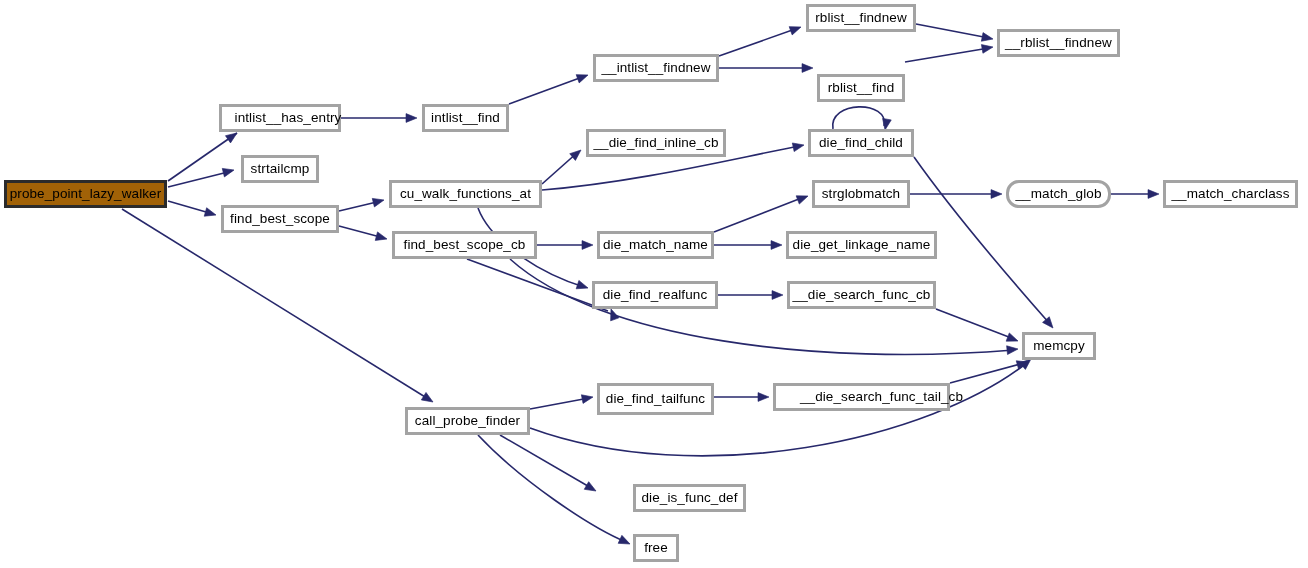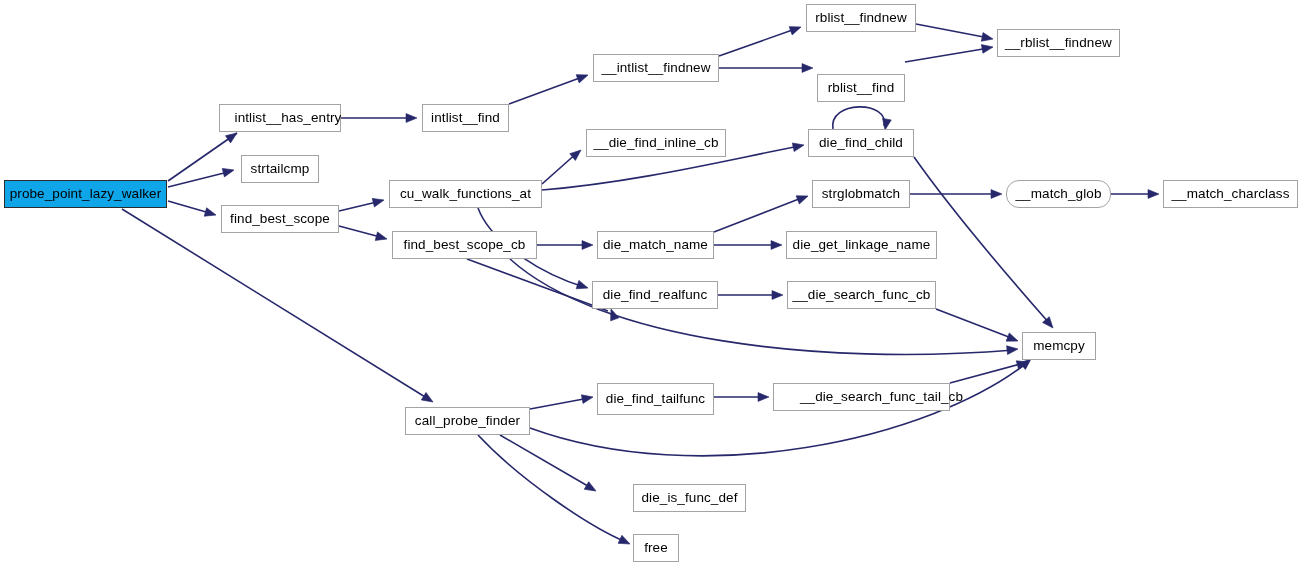--- a/index.html
+++ b/index.html
@@ -19,33 +19,33 @@
     position: absolute;
     left: 0;
     top: 0;
     width: 1308px;
     height: 568px;
     pointer-events: none;
   }
   .node {
     position: absolute;
     box-sizing: border-box;
-    border: 1px solid #a3a3a3;
+    border: 3px solid #a3a3a3;
     background: #ffffff;
     color: #000000;
     font-size: 13.5px;
     line-height: 1;
     display: flex;
     align-items: center;
     justify-content: center;
     white-space: nowrap;
     letter-spacing: 0.1px;
   }
   .node.root {
-    background: #0ea5e9;
+    background: #a16207;
     border-color: #2b2b2b;
   }
   .edge-path {
     fill: none;
     stroke: #27286b;
     stroke-width: 1.6;
   }
   .arrow-head {
     fill: #27286b;
     stroke: #27286b;

